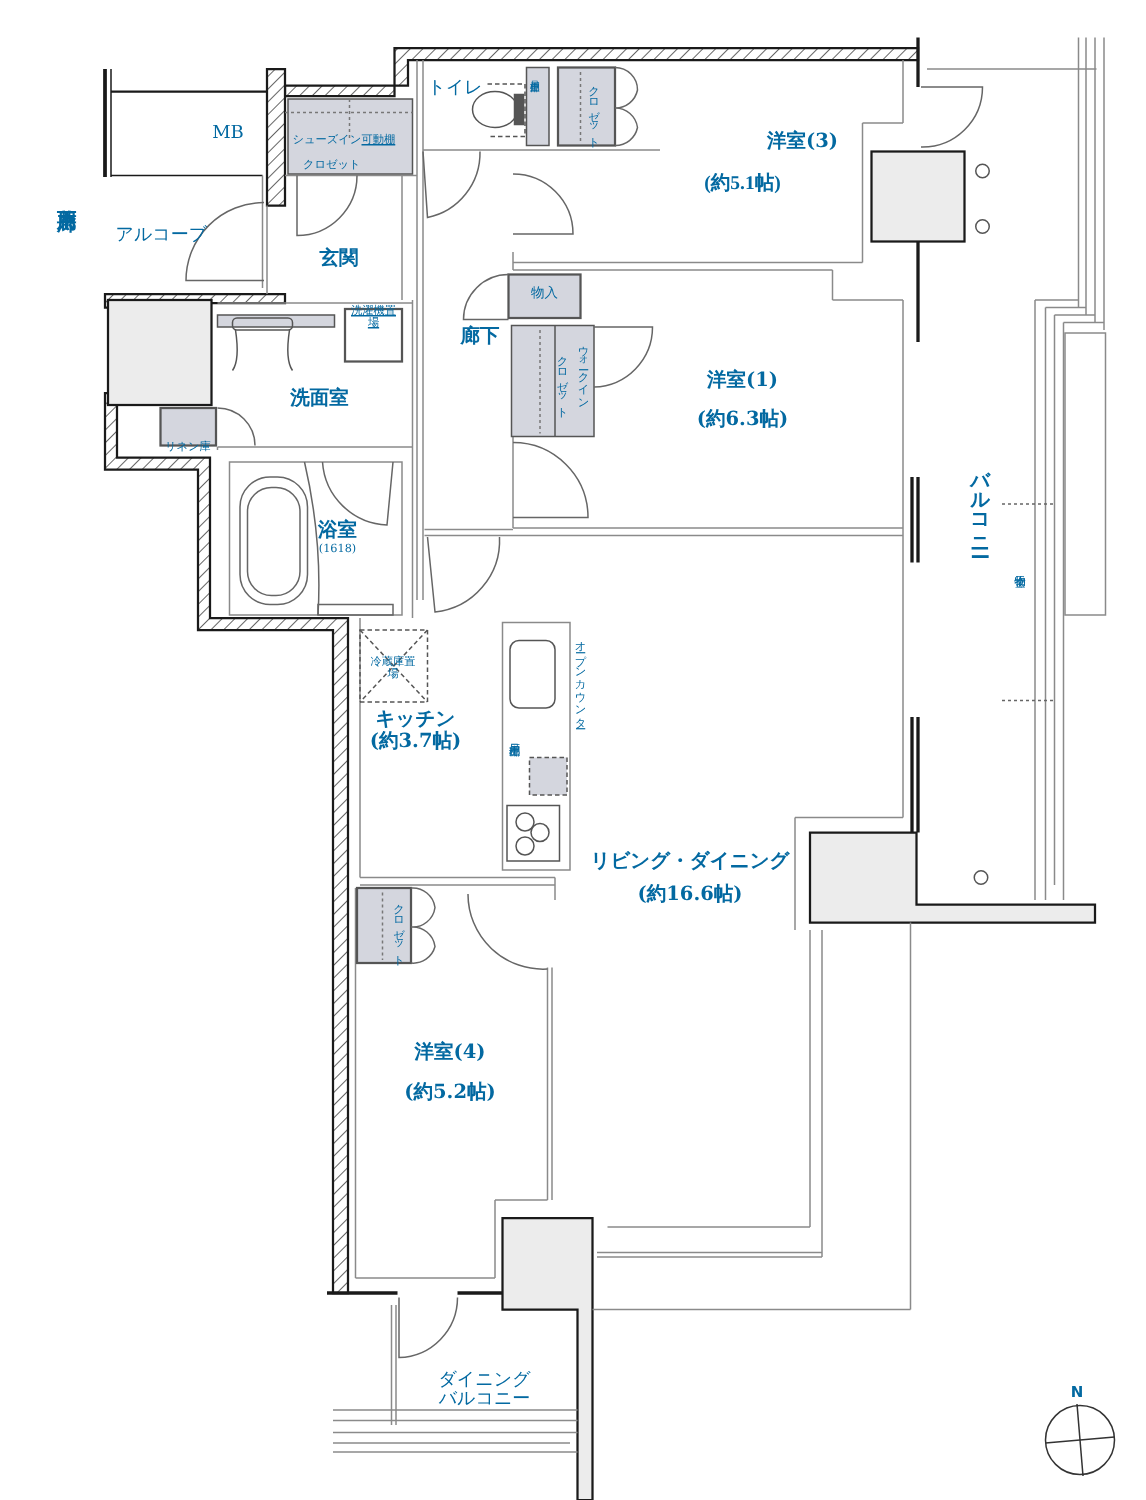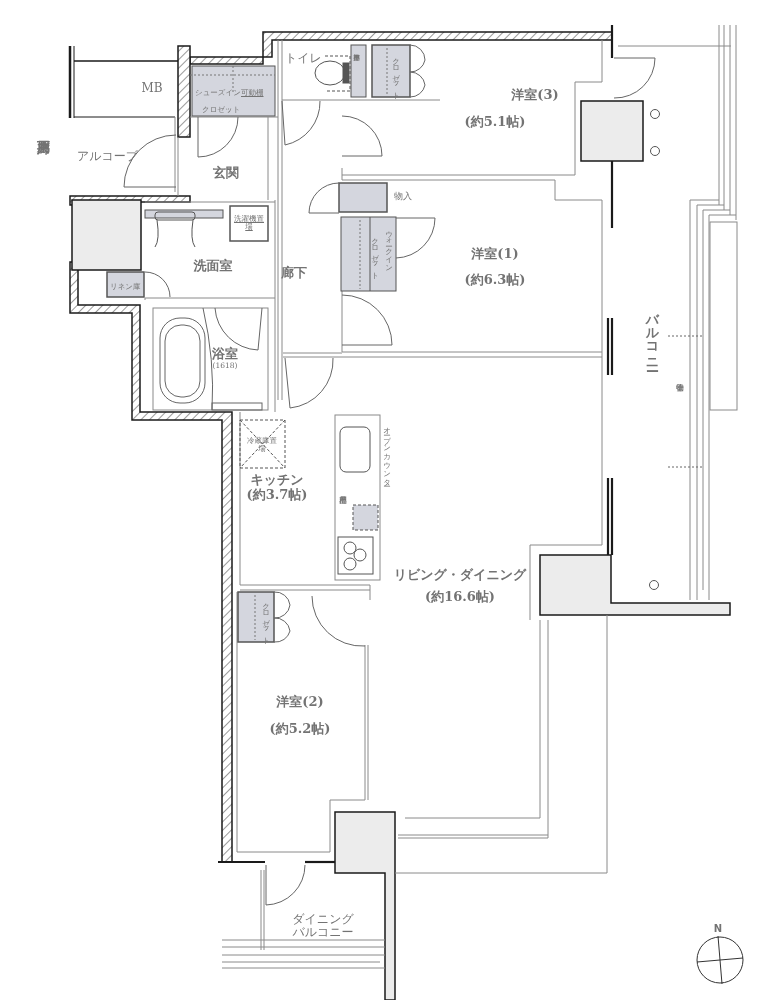--- a/index.html
+++ b/index.html
@@ -1,18 +1,18 @@
 <!DOCTYPE html>
 <html><head>
 <meta charset="utf-8">
 <style>
   html, body { margin:0; padding:0; background:#ffffff; }
   body { width:764px; height:1000px; overflow:hidden; position:relative; font-family:"DejaVu Serif", "Liberation Serif", serif; }
   #plan { position:absolute; left:0; top:0; width:764px; height:1000px; }
-  .lbl { position:absolute; color:#737373; white-space:nowrap; line-height:1; font-family:"DejaVu Serif","Liberation Serif",serif; }
+  .lbl { position:absolute; color:#0369a1; white-space:nowrap; line-height:1; font-family:"DejaVu Serif","Liberation Serif",serif; }
   .lbl-lg { font-size:13px; font-weight:bold; }
   .lbl-md { font-size:12px; }
   .lbl-sm { font-size:9px; }
   .lbl-xs { font-size:7.5px; }
   .vert { writing-mode: vertical-rl; text-orientation: upright; letter-spacing:0px; }
   .center { transform:translateX(-50%); text-align:center; }
   .compass-n { font-family:"DejaVu Sans","Liberation Sans",sans-serif; font-size:10px; font-weight:bold; }
 </style>
 </head>
 <body>
@@ -249,50 +249,50 @@
     <circle cx="720" cy="960" r="23"></circle>
     <line x1="718" y1="936" x2="722" y2="984"></line>
     <line x1="697" y1="962" x2="743" y2="958"></line>
   </g>
 </svg>
 
 <div class="lbl lbl-md center" style="left:152px;top:82px;">MB</div>
 <div class="lbl lbl-lg vert" style="left:37px;top:130px;">共用廊下</div>
 <div class="lbl lbl-md" style="left:77px;top:150px;">アルコーブ</div>
 <div class="lbl lbl-lg center" style="left:226px;top:166px;">玄関</div>
-<div class="lbl lbl-lg center" style="left:294px;top:218px;margin-top:48px;">廊下</div>
+<div class="lbl lbl-lg center" style="left:320px;top:218px;">廊下</div>
 <div class="lbl lbl-md" style="left:285px;top:52px;">トイレ</div>
 <div class="lbl lbl-lg center" style="left:213px;top:259px;">洗面室</div>
 <div class="lbl lbl-lg center" style="left:225px;top:347px;">浴室</div>
 <div class="lbl lbl-xs center" style="left:225px;top:362px;">(1618)</div>
 
 <div class="lbl lbl-lg center" style="left:495px;top:88px;margin-left:40px;">洋室(3)</div>
-<div class="lbl lbl-lg center" style="left:495px;top:115px;">(約5.1帖)</div>
+<div class="lbl lbl-lg center" style="left:495px;top:115px;font-family:Liberation Serif, serif;">(約5.1帖)</div>
 <div class="lbl lbl-lg center" style="left:495px;top:247px;text-align:center;">洋室(1)</div>
 <div class="lbl lbl-lg center" style="left:495px;top:273px;">(約6.3帖)</div>
-<div class="lbl lbl-lg center" style="left:300px;top:695px;">洋室(2)</div>
+<div class="lbl lbl-lg center" style="left:300px;top:695px;">洋室(4)</div>
 <div class="lbl lbl-lg center" style="left:300px;top:722px;">(約5.2帖)</div>
 <div class="lbl lbl-lg center" style="left:460px;top:568px;">リビング・ダイニング</div>
 <div class="lbl lbl-lg center" style="left:460px;top:590px;">(約16.6帖)</div>
 <div class="lbl lbl-lg center" style="left:277px;top:473px;">キッチン</div>
 <div class="lbl lbl-lg center" style="left:277px;top:488px;">(約3.7帖)</div>
 
 <div class="lbl lbl-lg vert" style="left:646px;top:305px;">バルコニー</div>
 <div class="lbl lbl-md center" style="left:323px;top:913px;">ダイニング</div>
 <div class="lbl lbl-md center" style="left:323px;top:926px;">バルコニー</div>
 
 <div class="lbl lbl-xs" style="left:195px;top:89px;">シューズイン</div>
 <div class="lbl lbl-xs" style="left:241px;top:89px;text-decoration:underline;">可動棚</div>
 <div class="lbl lbl-xs" style="left:202px;top:106px;">クロゼット</div>
 <div class="lbl lbl-xs vert" style="left:353px;top:49px;font-size:6.5px;">上部吊戸棚</div>
 <div class="lbl lbl-xs vert" style="left:392px;top:52px;">クロゼット</div>
-<div class="lbl lbl-sm center" style="left:363px;top:192px;margin-left:40px;">物入</div>
+<div class="lbl lbl-sm center" style="left:363px;top:192px;">物入</div>
 <div class="lbl lbl-xs vert" style="left:371px;top:232px;">クロゼット</div>
 <div class="lbl lbl-xs vert" style="left:385px;top:225px;">ウォークイン</div>
-<div class="lbl lbl-xs" style="left:110px;top:283px;">リネン庫</div>
-<div class="lbl lbl-xs center" style="left:249px;top:215px;width:30px;white-space:normal;text-decoration:underline;">洗濯機置場</div>
+<div class="lbl lbl-xs" style="left:110px;top:294px;">リネン庫</div>
+<div class="lbl lbl-xs center" style="left:249px;top:203px;width:30px;white-space:normal;text-decoration:underline;">洗濯機置場</div>
 <div class="lbl lbl-xs center" style="left:262px;top:437px;width:30px;white-space:normal;">冷蔵庫置場</div>
 <div class="lbl lbl-xs vert" style="left:383px;top:422px;">オープンカウンター</div>
 <div class="lbl lbl-xs vert" style="left:339px;top:490px;">上部吊戸棚</div>
 <div class="lbl lbl-xs vert" style="left:262px;top:597px;">クロゼット</div>
 <div class="lbl lbl-xs vert" style="left:676px;top:378px;">物干金物</div>
 
 <div class="lbl compass-n center" style="left:718px;top:924px;">N</div>
 
 </body></html>

